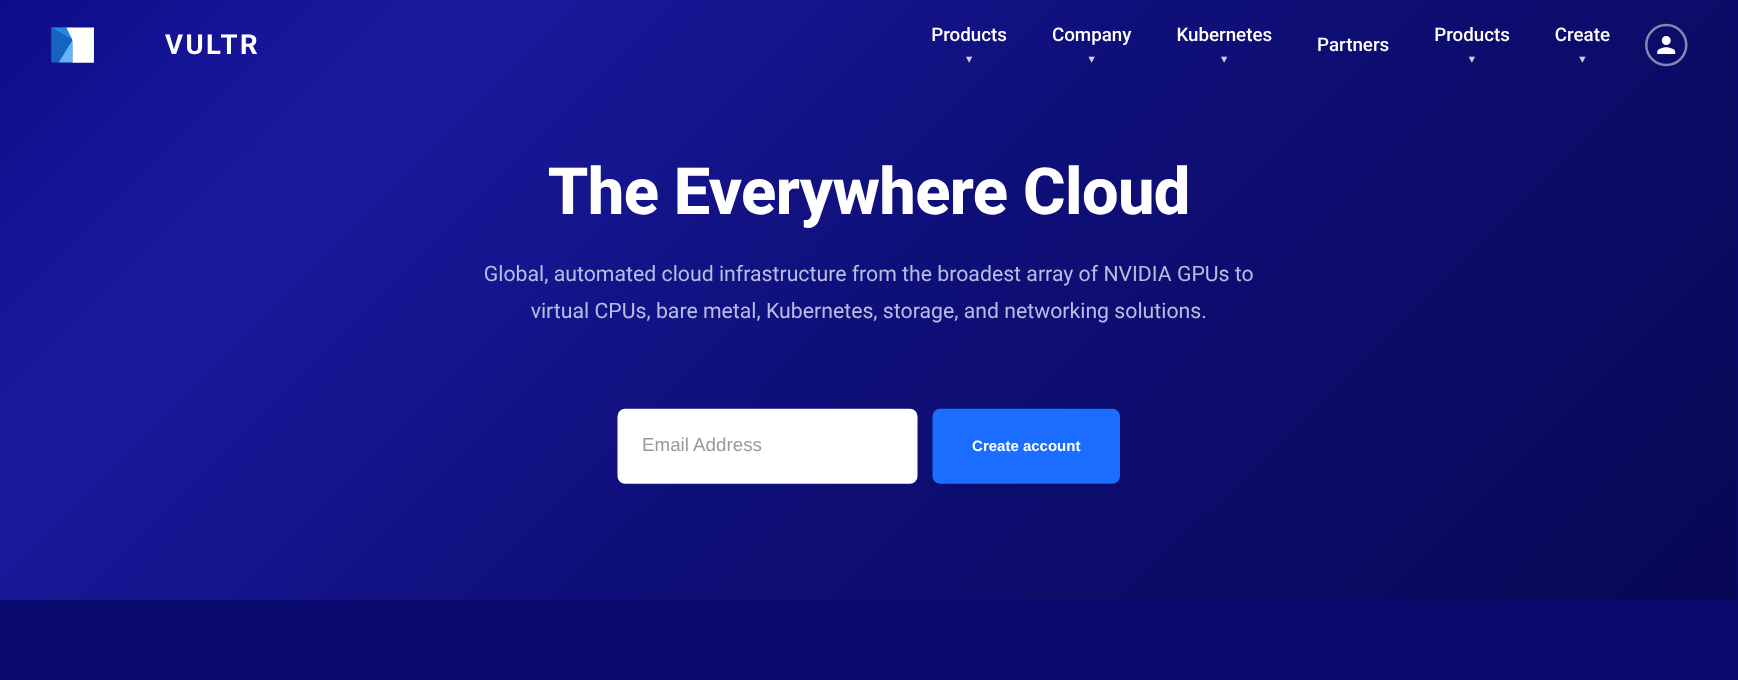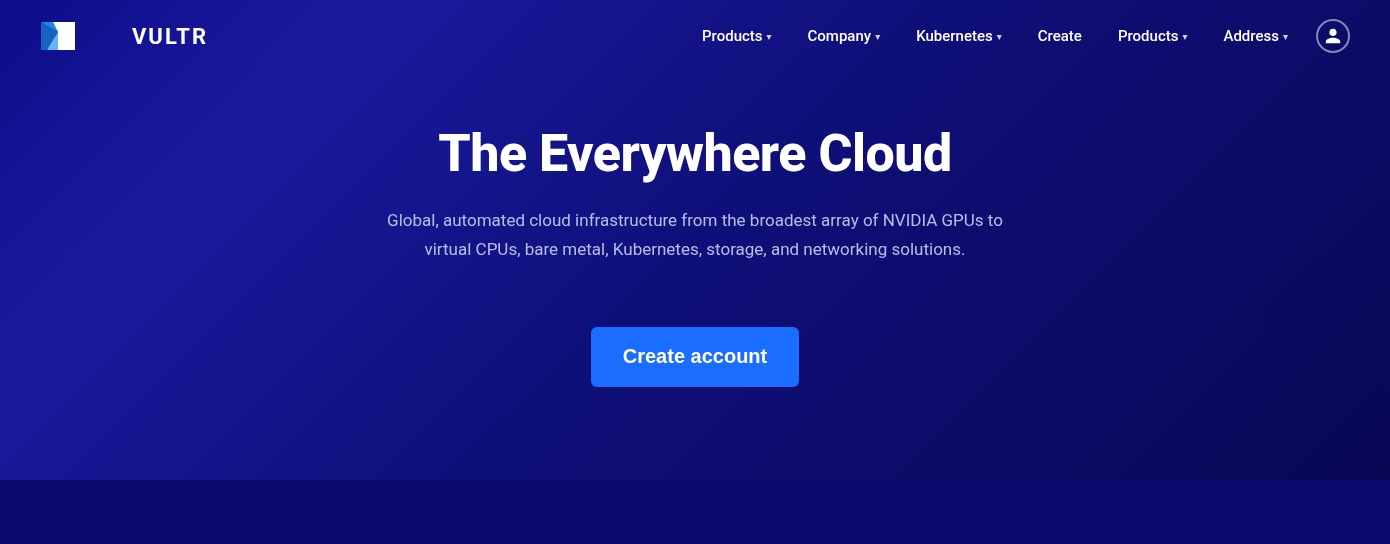--- a/index.html
+++ b/index.html
@@ -66,20 +66,21 @@
       align-items: center;
       gap: 4px;
       color: #ffffff;
       font-size: 15px;
       font-weight: 500;
       padding: 8px 16px;
       border-radius: 6px;
       cursor: pointer;
       white-space: nowrap;
       transition: background 0.2s;
+      flex-direction: column;
     }
 
     .nav-chevron {
       font-size: 10px;
       opacity: 0.8;
     }
 
     .nav-user-icon {
       width: 34px;
       height: 34px;
@@ -142,21 +143,21 @@
 
     .cta-input::placeholder {
       color: #999;
     }
 
     .cta-button {
       height: 60px;
       padding: 0 32px;
       background: #1a6dff;
       color: #ffffff;
-      font-size: 20px;
+      font-size: 12px;
       font-weight: 600;
       border: none;
       border-radius: 6px;
       cursor: pointer;
       white-space: nowrap;
       transition: background 0.2s;
     }
   </style>
 </head>
 <body>
@@ -203,40 +204,41 @@
       </div>
       <div class="nav-item">
         <span>Company</span>
         <span class="nav-chevron">▾</span>
       </div>
       <div class="nav-item">
         <span>Kubernetes</span>
         <span class="nav-chevron">▾</span>
       </div>
       <div class="nav-item">
+        <span>Partners</span>
+      </div>
+      <div class="nav-item">
+        <span>Products</span>
+        <span class="nav-chevron">▾</span>
+      </div>
+      <div class="nav-item">
         <span>Create</span>
-      </div>
-      <div class="nav-item">
-        <span>Products</span>
-        <span class="nav-chevron">▾</span>
-      </div>
-      <div class="nav-item">
-        <span>Address</span>
         <span class="nav-chevron">▾</span>
       </div>
       <div class="nav-user-icon">
         <svg width="18" height="18" viewBox="0 0 24 24" fill="white" xmlns="http://www.w3.org/2000/svg">
           <path d="M12 12c2.7 0 4.8-2.1 4.8-4.8S14.7 2.4 12 2.4 7.2 4.5 7.2 7.2 9.3 12 12 12zm0 2.4c-3.2 0-9.6 1.6-9.6 4.8v2.4h19.2v-2.4c0-3.2-6.4-4.8-9.6-4.8z"></path>
         </svg>
       </div>
     </div>
   </nav>
 
   <section class="hero">
     <h1 class="hero-title">The Everywhere Cloud</h1>
     <p class="hero-subtitle">Global, automated cloud infrastructure from the broadest array of NVIDIA GPUs to virtual CPUs, bare metal, Kubernetes, storage, and networking solutions.</p>
 
     <div class="cta-form">
+      <input class="cta-input" type="email" placeholder="Email Address" style="">
       <button class="cta-button">Create account</button>
     </div>
   </section>
 
 </div>
 
 </body></html>

